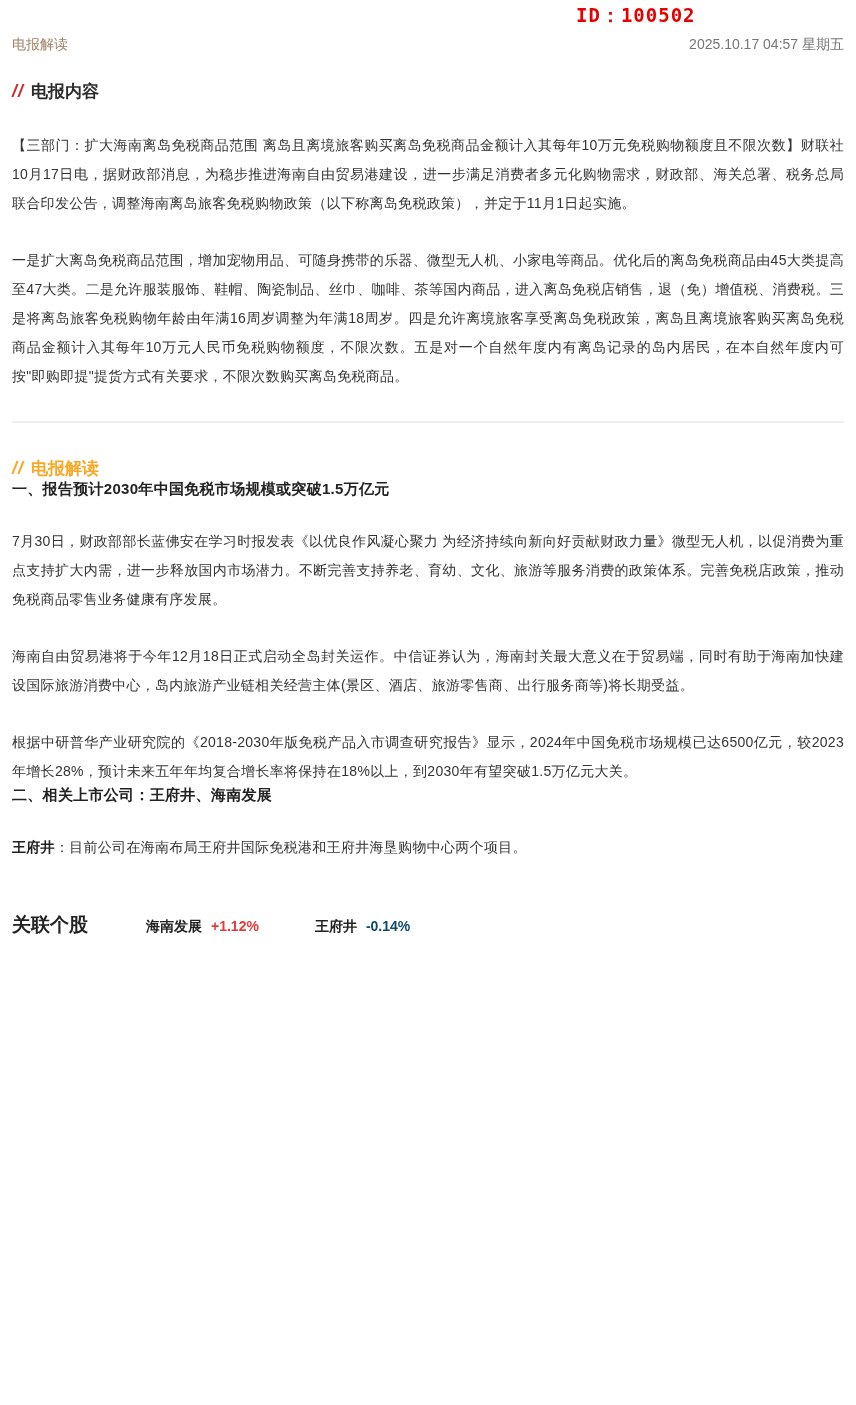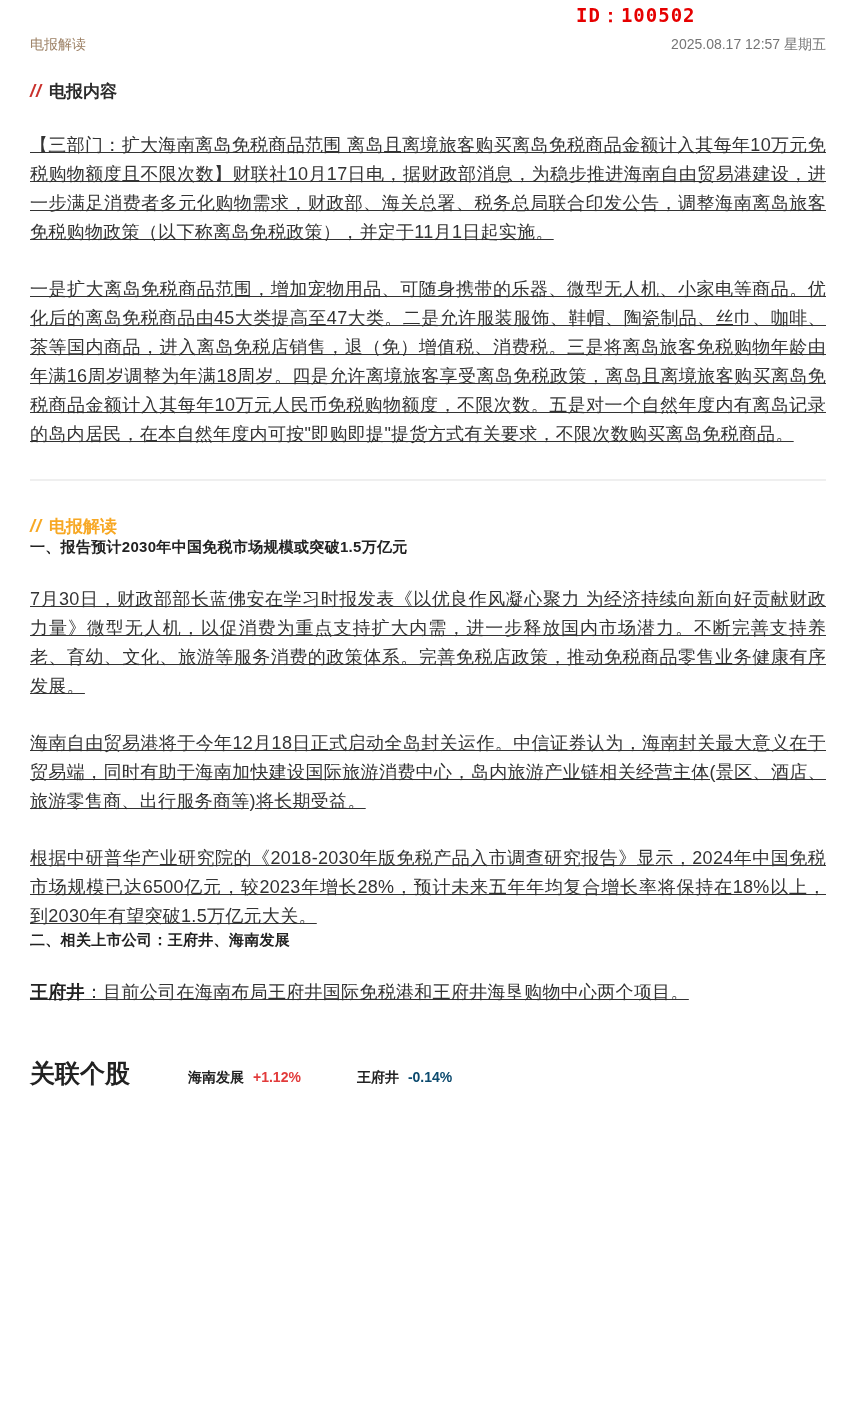--- a/index.html
+++ b/index.html
@@ -4,21 +4,21 @@
 <style>
   * { margin: 0; padding: 0; box-sizing: border-box; }
   html, body { background: #ffffff; }
   body {
     width: 856px;
     min-height: 1405px;
     font-family: "Liberation Sans", "DejaVu Sans", sans-serif;
     color: #333;
     position: relative;
   }
-  .page { padding: 0 30px; }
+  .page { padding: 0 12px; }
 
   .id-tag {
     position: absolute;
     left: 576px;
     top: 3px;
     font-family: "DejaVu Sans Mono", monospace;
     font-weight: bold;
     font-size: 19px;
     letter-spacing: 1px;
   }
@@ -43,26 +43,25 @@
   }
   .slashes {
     font-style: italic;
     font-weight: bold;
     font-size: 18px;
     letter-spacing: 1px;
   }
 
   p.body-para {
     margin-top: 28px;
-    font-size: 18px;
+    font-size: 14px;
     line-height: 29px;
     text-align: justify;
     letter-spacing: 0.3px;
     color: #333;
-    text-decoration: underline;
   }
   p.body-para b { color: #222; }
 
   .divider {
     border: none;
     border-top: 2px solid #efefef;
     margin-top: 30px;
   }
   .analysis-head { margin-top: 34px; }
 
@@ -72,21 +71,21 @@
     color: #222;
     letter-spacing: 0.3px;
   }
 
   .related-row {
     margin-top: 50px;
     display: flex;
     align-items: baseline;
   }
   .related-label {
-    font-size: 25px;
+    font-size: 19px;
     font-weight: bold;
     color: #222;
     margin-right: 58px;
   }
   .stock {
     display: inline-flex;
     align-items: baseline;
     margin-right: 56px;
     cursor: pointer;
   }
@@ -103,21 +102,21 @@
 </style>
 </head>
 <body>
 
 <div class="page">
 
   <div class="id-tag" style="color: rgb(230, 0, 0);">ID：100502</div>
 
   <div class="topbar">
     <span class="channel" style="color: rgb(157, 129, 101);">电报解读</span>
-    <span class="datetime">2025.08.17 12:57 星期五</span>
+    <span class="datetime">2025.10.17 04:57 星期五</span>
   </div>
 
   <div class="section-head">
     <span class="slashes" style="color: rgb(201, 48, 44);">//</span>
     <span>电报内容</span>
   </div>
 
   <p class="body-para">【三部门：扩大海南离岛免税商品范围 离岛且离境旅客购买离岛免税商品金额计入其每年10万元免税购物额度且不限次数】财联社10月17日电，据财政部消息，为稳步推进海南自由贸易港建设，进一步满足消费者多元化购物需求，财政部、海关总署、税务总局联合印发公告，调整海南离岛旅客免税购物政策（以下称离岛免税政策），并定于11月1日起实施。</p>
   <p class="body-para">一是扩大离岛免税商品范围，增加宠物用品、可随身携带的乐器、微型无人机、小家电等商品。优化后的离岛免税商品由45大类提高至47大类。二是允许服装服饰、鞋帽、陶瓷制品、丝巾、咖啡、茶等国内商品，进入离岛免税店销售，退（免）增值税、消费税。三是将离岛旅客免税购物年龄由年满16周岁调整为年满18周岁。四是允许离境旅客享受离岛免税政策，离岛且离境旅客购买离岛免税商品金额计入其每年10万元人民币免税购物额度，不限次数。五是对一个自然年度内有离岛记录的岛内居民，在本自然年度内可按"即购即提"提货方式有关要求，不限次数购买离岛免税商品。</p>
 

